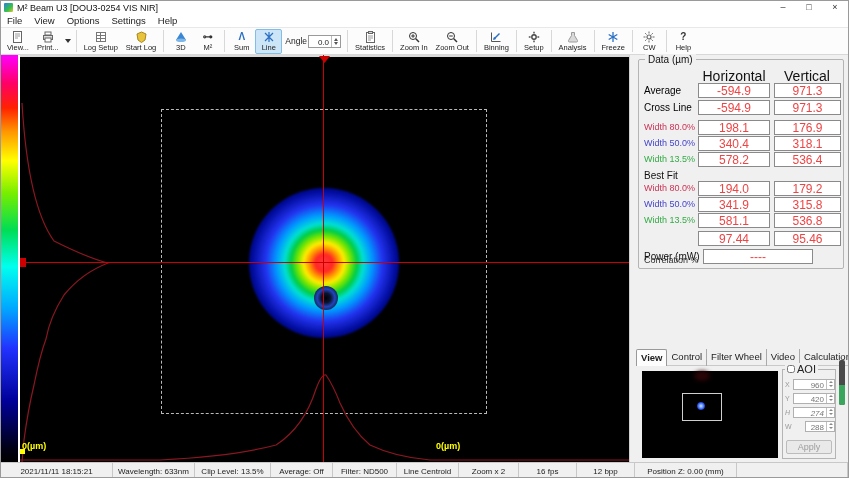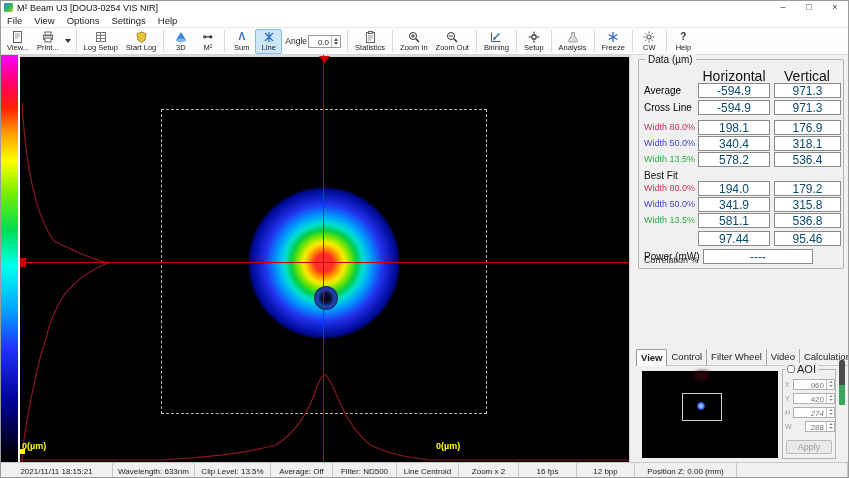--- a/index.html
+++ b/index.html
@@ -53,21 +53,21 @@
   .tick-yellow { position:absolute; left:0px; top:394px; width:5px; height:5px; background:#ffff00; }
 
   
   .right-panel { position:absolute; top:54px; left:628px; width:221px; height:407px; background:#f0f0f0; border-left:1px solid #d0d0d0; }
   .groupbox { position:absolute; left:8px; top:4px; width:206px; height:210px; border:1px solid #b4b4b4; border-radius:2px; }
   .gb-title { position:absolute; top:-6px; left:6px; background:#f0f0f0; padding:0 3px; font-size:10px; color:#111; }
   .col-head { position:absolute; font-size:14px; color:#111; width:72px; text-align:center; }
   .drow { position:absolute; left:0; width:206px; height:15px; }
   .dlabel { position:absolute; left:5px; top:2px; font-size:10px; color:#111; white-space:nowrap; }
   .dlabel.small { font-size:9px; }
-  .vbox { position:absolute; height:15px; background:#fff; border:1px solid #8a8a8a; font-size:12px; color:#0c4a6e; text-align:center; line-height:14px; }
+  .vbox { position:absolute; height:15px; background:#fff; border:1px solid #8a8a8a; font-size:12px; color:#ef4444; text-align:center; line-height:14px; }
   .vbox.h { left:59px; width:72px; }
   .vbox.v { left:135px; width:67px; }
   .section-lbl { font-size:10px; color:#111; }
 
   
   .tabstrip { position:absolute; left:6px; top:294px; width:212px; height:17px; display:flex; font-size:9.5px; color:#222; border-bottom:1px solid #c9c9c9; }
   .tab { padding:2px 4px 0 4px; border-right:1px solid #aaa; height:17px; white-space:nowrap; }
   .tab.active { background:#fdfdfd; border:1px solid #999; border-bottom:none; border-radius:2px 2px 0 0; font-weight:bold; }
 
   

